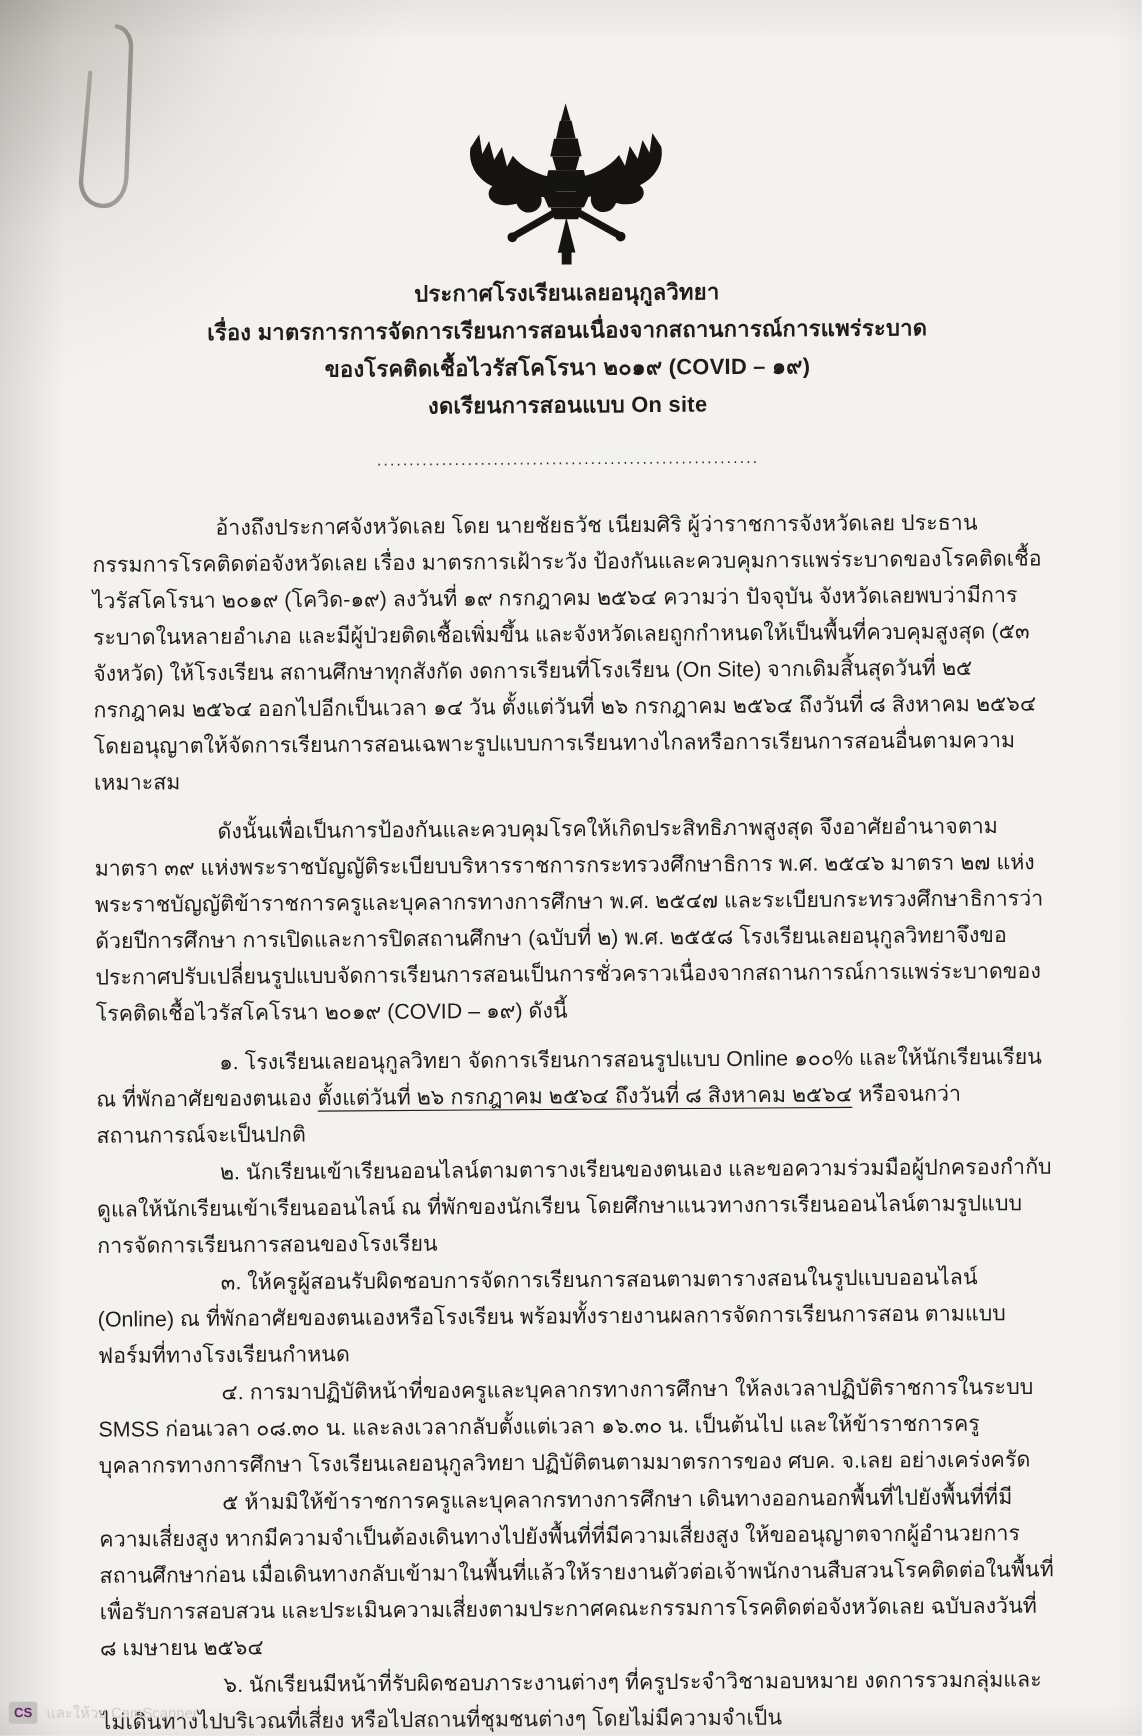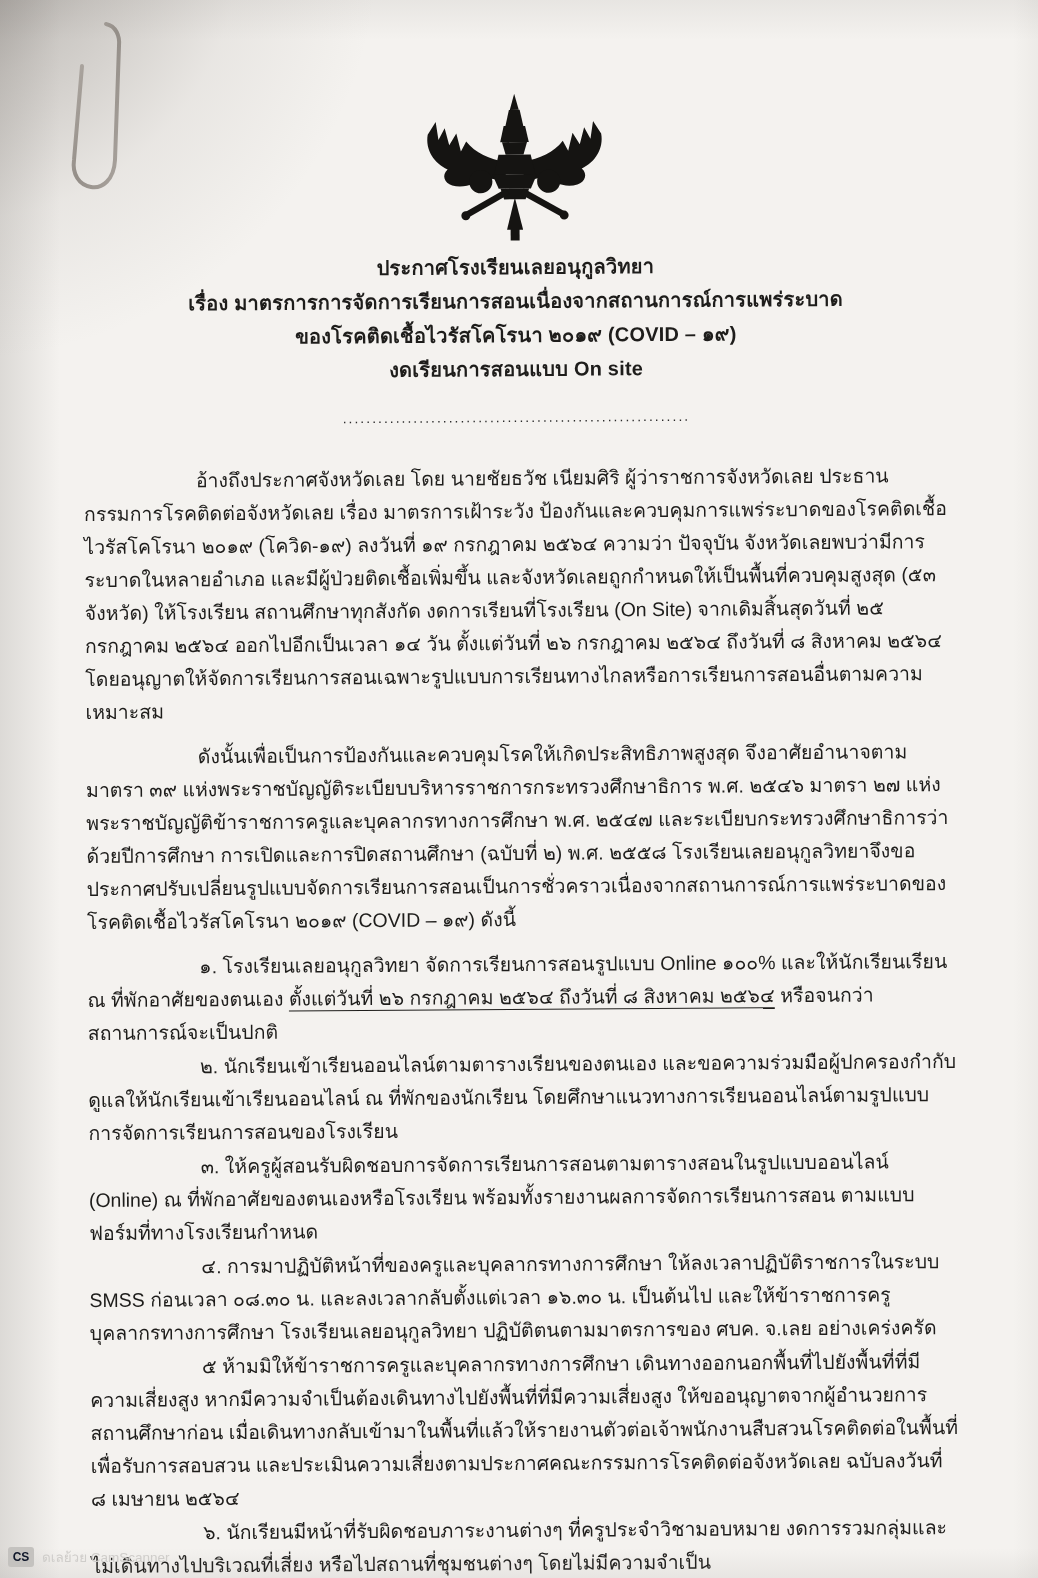--- a/index.html
+++ b/index.html
@@ -28,21 +28,21 @@
   .dots{ text-align:center; font-size:14px; letter-spacing:2px; color:#2a2a2a; margin-top:14px; font-weight:400;}
   .body-text{ margin:28px 82px 0 86px; font-size:19.5px; line-height:33px; }
   .para{ text-indent:112px; margin:0 0 1px 0; }
   .para.gap{ margin-top:12px; }
   .u{ text-decoration:underline; text-underline-offset:5px; }
   .watermark{
     position:absolute; left:8px; bottom:10px; display:flex; align-items:center; gap:8px; z-index:5;
     color:#cfcdca; font-size:13.5px;
   }
   .cs-badge{
-    width:26px;height:20px;border-radius:3px;background:#c4c2bf;color:#0f172a;
+    width:26px;height:20px;border-radius:3px;background:#c4c2bf;color:#701a75;
     font-weight:700;font-size:12px;display:flex;align-items:center;justify-content:center;
     font-family:"Liberation Sans",sans-serif;
   }
 </style>
 </head>
 <body>
 
 <div class="scan-bg"></div>
 
 <svg class="clip" width="80" height="200" viewBox="0 0 80 200">
@@ -104,14 +104,14 @@
     <div class="para">๒. นักเรียนเข้าเรียนออนไลน์ตามตารางเรียนของตนเอง และขอความร่วมมือผู้ปกครองกำกับดูแลให้นักเรียนเข้าเรียนออนไลน์ ณ ที่พักของนักเรียน โดยศึกษาแนวทางการเรียนออนไลน์ตามรูปแบบการจัดการเรียนการสอนของโรงเรียน</div>
     <div class="para">๓. ให้ครูผู้สอนรับผิดชอบการจัดการเรียนการสอนตามตารางสอนในรูปแบบออนไลน์ (Online) ณ ที่พักอาศัยของตนเองหรือโรงเรียน พร้อมทั้งรายงานผลการจัดการเรียนการสอน ตามแบบฟอร์มที่ทางโรงเรียนกำหนด</div>
     <div class="para">๔. การมาปฏิบัติหน้าที่ของครูและบุคลากรทางการศึกษา ให้ลงเวลาปฏิบัติราชการในระบบ SMSS ก่อนเวลา ๐๘.๓๐ น. และลงเวลากลับตั้งแต่เวลา ๑๖.๓๐ น. เป็นต้นไป และให้ข้าราชการครูบุคลากรทางการศึกษา โรงเรียนเลยอนุกูลวิทยา ปฏิบัติตนตามมาตรการของ ศบค. จ.เลย อย่างเคร่งครัด</div>
     <div class="para">๕ ห้ามมิให้ข้าราชการครูและบุคลากรทางการศึกษา เดินทางออกนอกพื้นที่ไปยังพื้นที่ที่มีความเสี่ยงสูง หากมีความจำเป็นต้องเดินทางไปยังพื้นที่ที่มีความเสี่ยงสูง ให้ขออนุญาตจากผู้อำนวยการสถานศึกษาก่อน เมื่อเดินทางกลับเข้ามาในพื้นที่แล้วให้รายงานตัวต่อเจ้าพนักงานสืบสวนโรคติดต่อในพื้นที่เพื่อรับการสอบสวน  และประเมินความเสี่ยงตามประกาศคณะกรรมการโรคติดต่อจังหวัดเลย ฉบับลงวันที่ ๘ เมษายน ๒๕๖๔</div>
     <div class="para">๖. นักเรียนมีหน้าที่รับผิดชอบภาระงานต่างๆ ที่ครูประจำวิชามอบหมาย งดการรวมกลุ่มและไม่เดินทางไปบริเวณที่เสี่ยง หรือไปสถานที่ชุมชนต่างๆ โดยไม่มีความจำเป็น</div>
   </div>
 </div>
 
 <div class="watermark">
   <div class="cs-badge">CS</div>
-  <span>ดเลย้วย CamScanner</span>
+  <span>และให้วย CamScanner</span>
 </div>
 
 </body></html>

